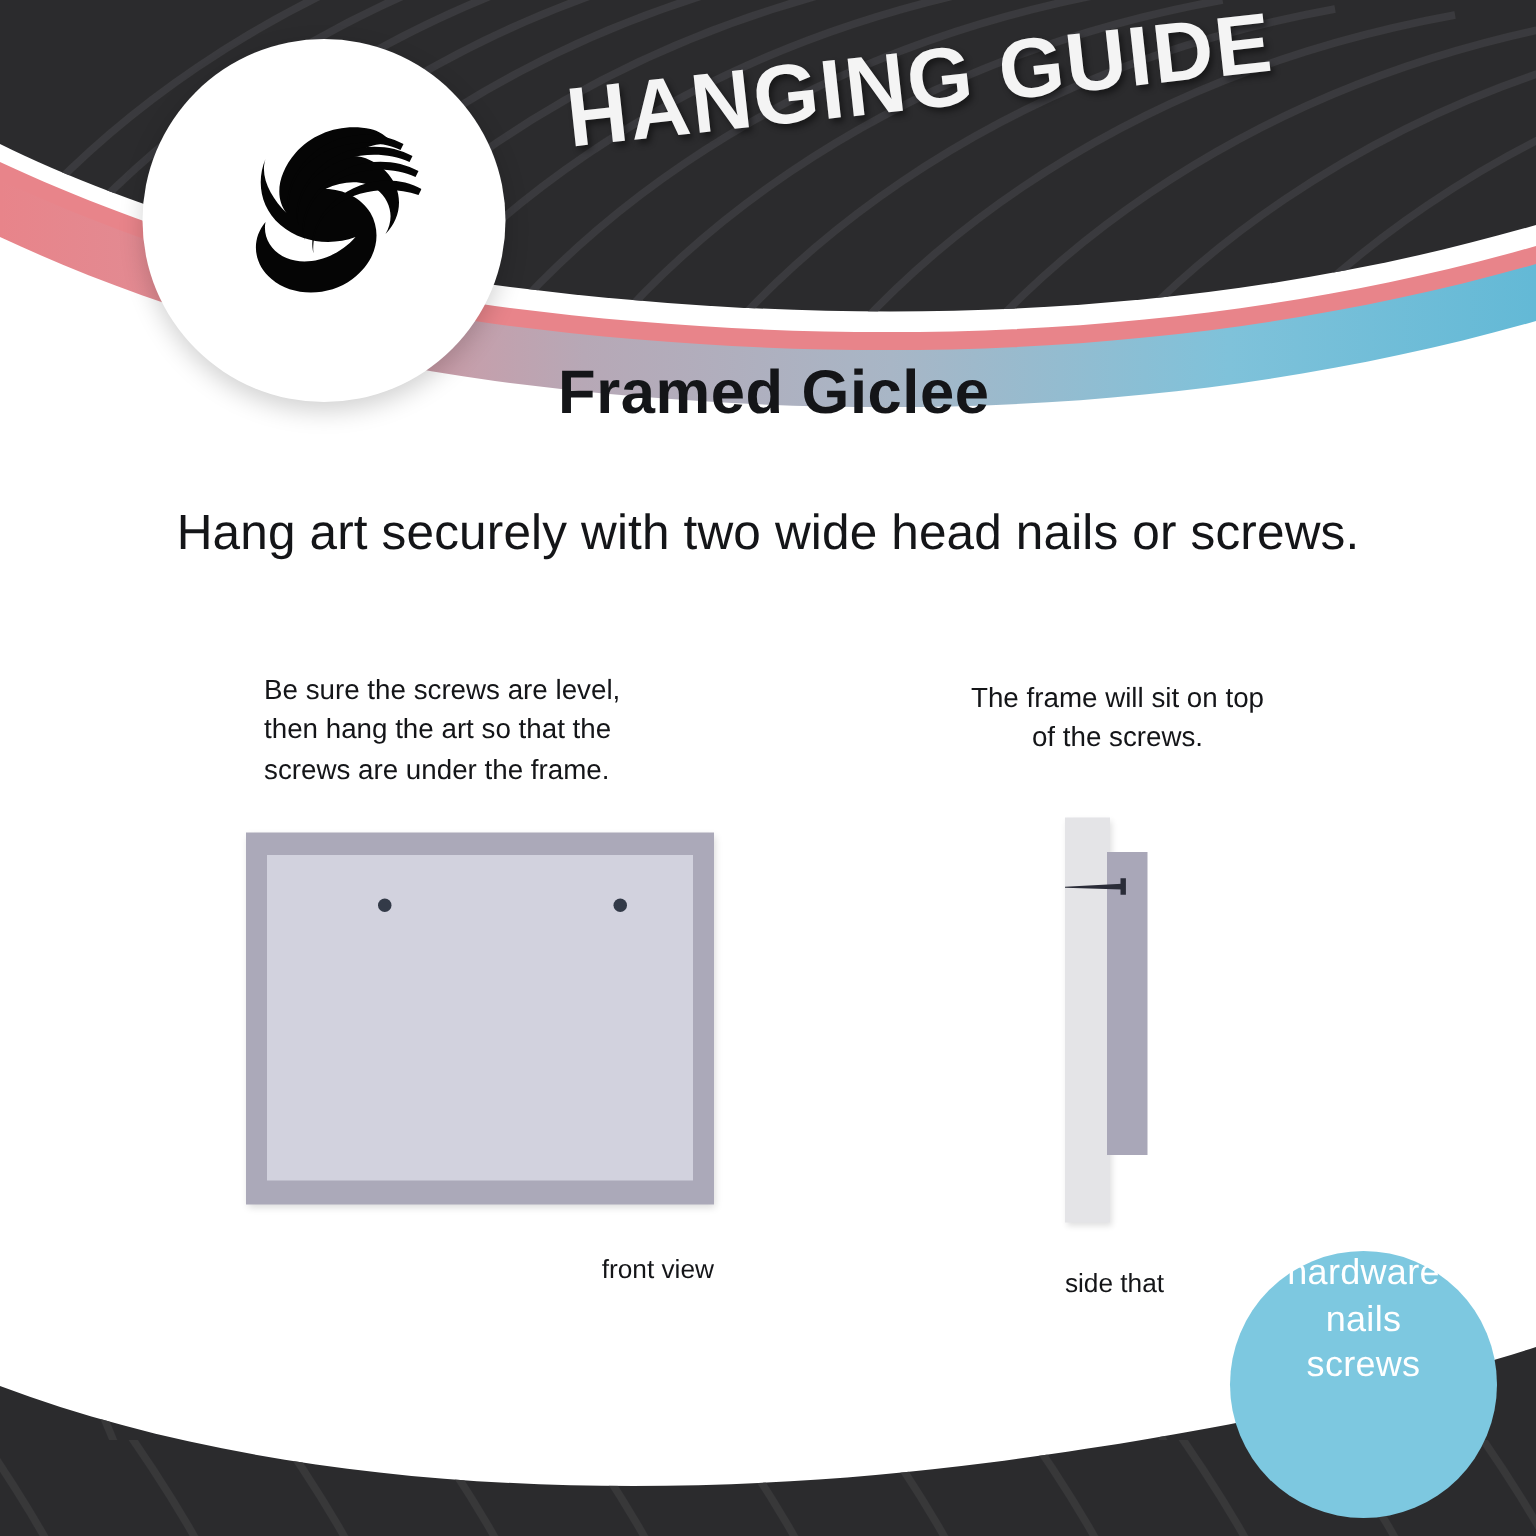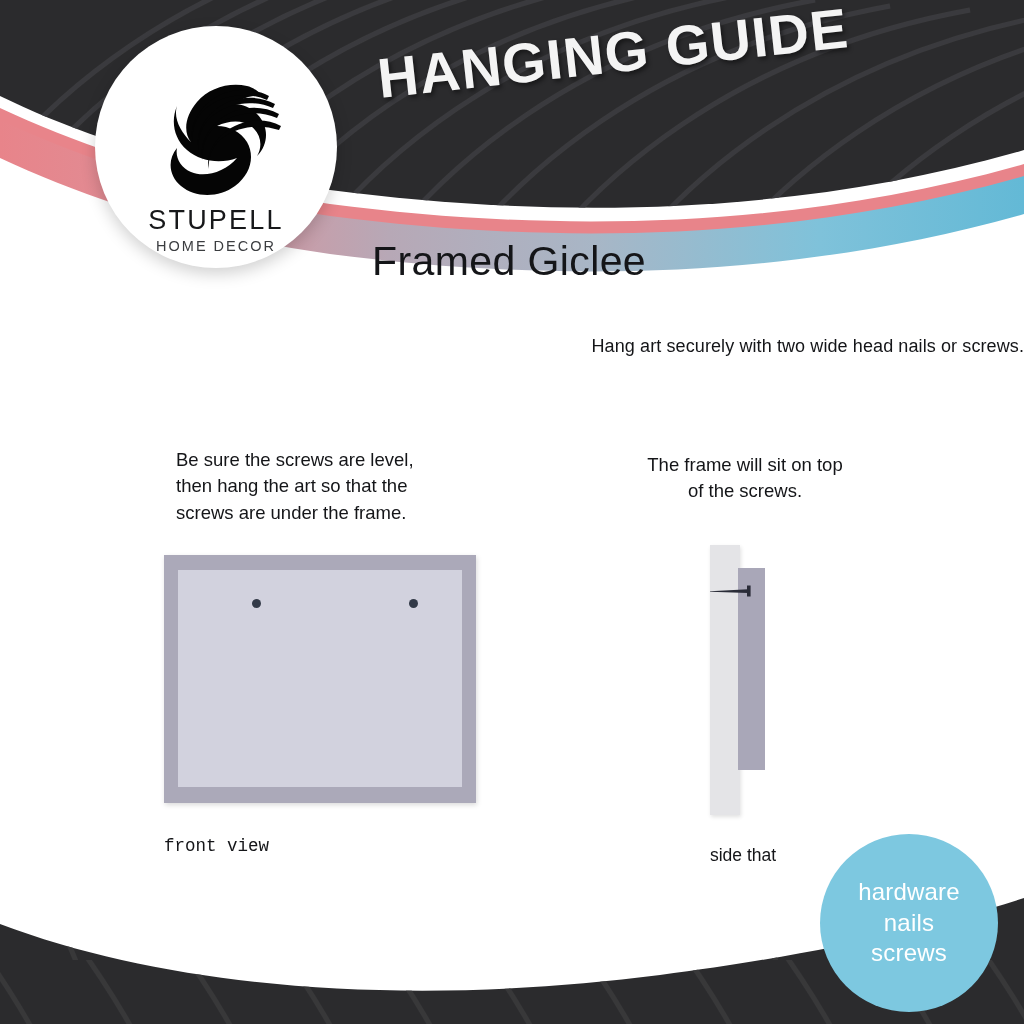--- a/index.html
+++ b/index.html
@@ -85,34 +85,34 @@
     white-space: nowrap;
   }
 
   
   #product-name {
     position: absolute;
     left: 372px;
     top: 238px;
     font-size: 41px;
     color: #141518;
-    font-weight: 400;
+    font-weight: 700;
     letter-spacing: 0.4px;
     white-space: nowrap;
     z-index: 20;
   }
 
   
   #main-instruction {
     position: absolute;
     left: 0;
     right: 0;
     top: 336px;
-    text-align: right;
-    font-size: 18px;
+    text-align: center;
+    font-size: 33px;
     color: #141518;
     font-weight: 400;
     letter-spacing: 0.1px;
     z-index: 20;
   }
 
   
   .diagram-caption {
     position: absolute;
     font-size: 18.5px;
@@ -198,37 +198,36 @@
   }
 
   
   .view-label {
     position: absolute;
     font-size: 17.5px;
     color: #141518;
     font-weight: 400;
     z-index: 20;
   }
-  #label-front { left: 164px; top: 836px; width: 312px; text-align: left; font-family: Liberation Mono, monospace; }
+  #label-front { left: 164px; top: 836px; width: 312px; text-align: right; }
   #label-side  { left: 668px; top: 845px; width: 150px; text-align: center; }
 
   
   #hardware-badge {
     position: absolute;
     left: 820px;
     top: 834px;
     width: 178px;
     height: 178px;
     border-radius: 50%;
     background: #7dc8e0;
     z-index: 40;
     display: flex;
     flex-direction: column;
     align-items: center;
-    justify-content: center;
   }
   #hardware-badge span {
     display: block;
     color: #ffffff;
     font-size: 24px;
     line-height: 1.28;
     text-align: center;
     letter-spacing: 0.2px;
   }
 </style>
@@ -330,24 +329,20 @@
         <path d="M118,24 C100,14 74,16 58,30 C44,42 38,58 42,70
                  C40,56 46,42 58,34 C74,22 98,20 116,28 Z"></path>
         <path d="M124,32 C106,22 80,24 64,38 C50,50 44,66 48,78
                  C46,64 52,50 64,42 C80,30 104,28 122,36 Z"></path>
         <path d="M128,42 C110,32 84,34 68,48 C54,60 48,76 52,88
                  C50,74 56,60 68,52 C84,40 108,38 126,46 Z"></path>
         <path d="M130,54 C112,44 88,48 73,61 C60,72 55,86 58,97
                  C57,84 62,72 73,65 C88,54 110,52 128,58 Z"></path>
       </g>
     </svg>
-    <div id="logo-wordmark">
-      <span class="brand">STUPELL</span>
-      <span class="tagline">HOME DECOR</span>
-    </div>
   </div>
 
   <div id="header-title">HANGING GUIDE</div>
 
   <div id="product-name">Framed Giclee</div>
 
   <div id="main-instruction">Hang art securely with two wide head nails or screws.</div>
 
   <div id="caption-front" class="diagram-caption">
     <div>Be sure the screws are level,</div>

